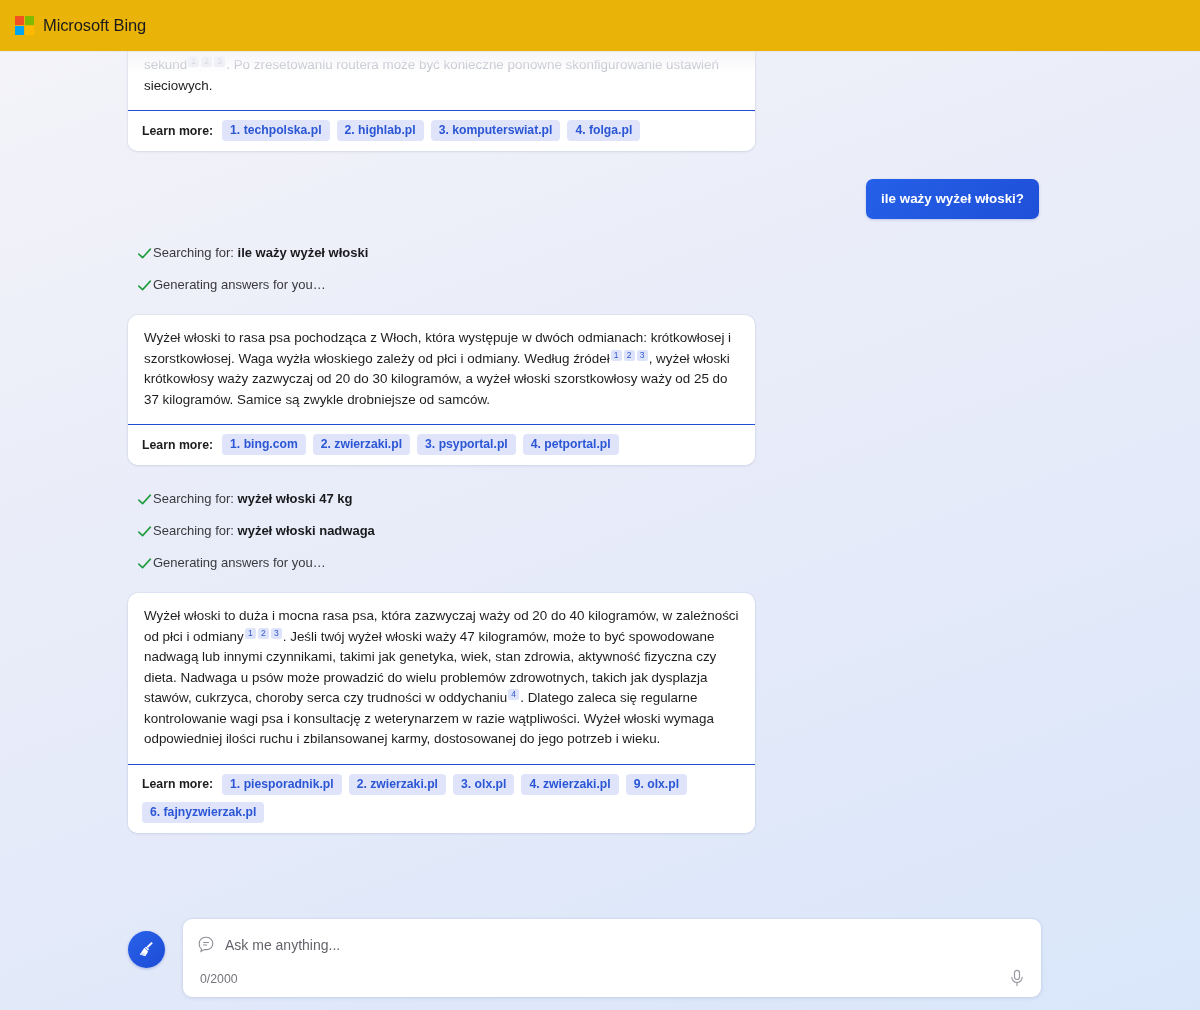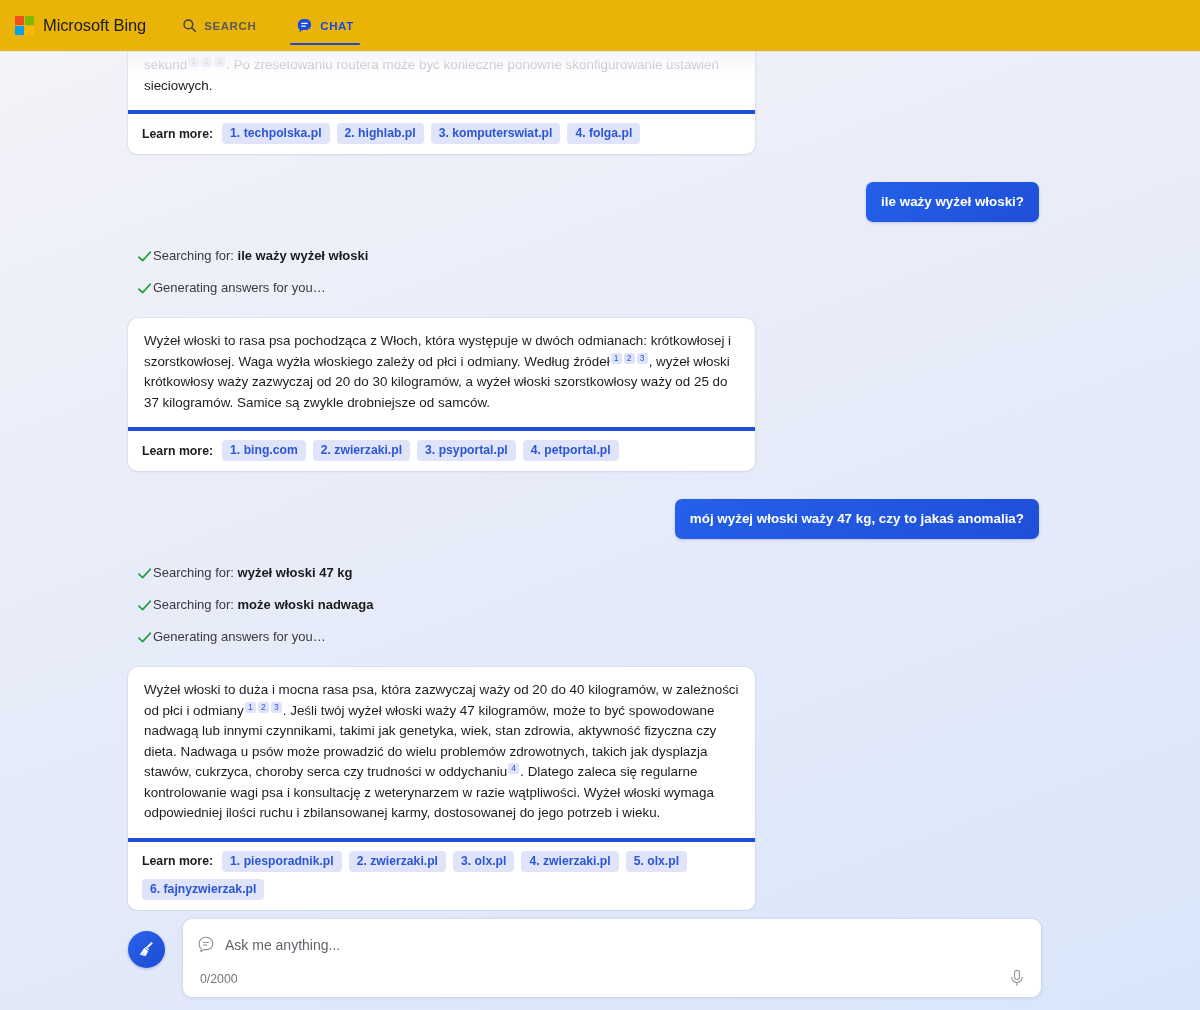--- a/index.html
+++ b/index.html
@@ -62,21 +62,21 @@
     width: 627px;
     box-shadow: 0 1px 3px rgba(30,40,90,0.09), 0 0 0 1px rgba(120,135,185,0.07);
     overflow: hidden;
   }
   .bot-body {
     padding: 13px 16px 14px 16px;
     font-size: 13.4px; line-height: 20.5px; color: #1d1d1f;
   }
   .bot-body p { margin: 0; }
   .learn-bar {
-    border-top: 4px solid #1d4ed8;
+    border-top: 1px solid #1d4ed8;
     padding: 9px 14px 10px 14px;
     display: flex; align-items: center; flex-wrap: wrap; gap: 7px;
     background: #fff;
   }
   .learn-label { font-size: 12.3px; font-weight: bold; color: #1d1d1f; margin-right: 2px; }
   .chip {
     background: #dfe4fb; color: #2b56d4;
     font-size: 12.2px; padding: 3px 8px 4px 8px; border-radius: 4px;
     white-space: nowrap; cursor: pointer; font-weight: bold;
   }
@@ -155,41 +155,20 @@
   <div class="header">
     <div class="brand">
       <span class="ms-logo">
         <i></i>
           <i></i>
           <i></i>
           <i></i>
       </span>
       <span class="brand-name">Microsoft Bing</span>
     </div>
-    <div class="tabs">
-      <div class="tab">
-        <span>
-          <svg class="icon-search" viewBox="0 0 16 16" fill="none">
-            <circle cx="6.8" cy="6.8" r="4.6" stroke="#3b3b3f" stroke-width="1.5"></circle>
-            <line x1="10.3" y1="10.3" x2="14.4" y2="14.4" stroke="#3b3b3f" stroke-width="1.5" stroke-linecap="round"></line>
-          </svg>
-        </span>
-        <span class="tab-label">SEARCH</span>
-      </div>
-      <div class="tab active">
-        <span>
-          <svg class="icon-chat" viewBox="0 0 18 18">
-            <path d="M2 7.6A5.6 5.6 0 0 1 7.6 2h2.8A5.6 5.6 0 0 1 16 7.6v.6a5.6 5.6 0 0 1-5.6 5.6H7l-3.4 2.3.5-2.6A5.6 5.6 0 0 1 2 8.2z" fill="#1b4ae0"></path>
-            <rect x="5.4" y="6.1" width="7.2" height="1.25" rx="0.62" fill="#fff"></rect>
-            <rect x="5.4" y="9" width="5" height="1.25" rx="0.62" fill="#fff"></rect>
-          </svg>
-        </span>
-        <span class="tab-label">CHAT</span>
-      </div>
-    </div>
   </div>
 
   <div class="conversation">
     <div class="inner">
 
       <div class="row left" style="padding-left:128px;">
         <div class="bot-card faded-card" style="border-top-left-radius:0;border-top-right-radius:0;">
           <div class="bot-body" style="padding-top:4px;">
             <p>
               <span class="fade-line">sekund</span><span class="cite" style="background:#eceef6;color:#c2c5d0;">1</span><span class="cite" style="background:#eceef6;color:#c2c5d0;">2</span><span class="cite" style="background:#eceef6;color:#c2c5d0;">3</span><span class="fade-line">. Po zresetowaniu routera może być konieczne ponowne skonfigurowanie ustawień</span><br>
@@ -236,36 +215,33 @@
           <div class="learn-bar">
             <span class="learn-label">Learn more:</span>
             <span class="chip">1. bing.com</span>
             <span class="chip">2. zwierzaki.pl</span>
             <span class="chip">3. psyportal.pl</span>
             <span class="chip">4. petportal.pl</span>
           </div>
         </div>
       </div>
 
-      <div class="row right" style="padding-right:161px; margin-top:28px;">
-        <div class="user-bubble">mój wyżej włoski waży 47 kg, czy to jakaś anomalia?</div>
-      </div>
 
       <div style="padding-left:128px; margin-top:26px;">
         <div class="status">
           <svg class="check" viewBox="0 0 18 18">
             <path d="M3 9.6 L7 13.4 L15.2 4.4" stroke="#1f9d3f" stroke-width="1.7" fill="none" stroke-linecap="round" stroke-linejoin="round"></path>
           </svg>
           <span class="status-text"><span>Searching for: </span><b>wyżeł włoski 47 kg</b></span>
         </div>
         <div class="status" style="margin-top:10px;">
           <svg class="check" viewBox="0 0 18 18">
             <path d="M3 9.6 L7 13.4 L15.2 4.4" stroke="#1f9d3f" stroke-width="1.7" fill="none" stroke-linecap="round" stroke-linejoin="round"></path>
           </svg>
-          <span class="status-text"><span>Searching for: </span><b>może włoski nadwaga</b></span>
+          <span class="status-text"><span>Searching for: </span><b>wyżeł włoski nadwaga</b></span>
         </div>
         <div class="status" style="margin-top:10px;">
           <svg class="check" viewBox="0 0 18 18">
             <path d="M3 9.6 L7 13.4 L15.2 4.4" stroke="#1f9d3f" stroke-width="1.7" fill="none" stroke-linecap="round" stroke-linejoin="round"></path>
           </svg>
           <span class="status-text">Generating answers for you…</span>
         </div>
       </div>
 
       <div class="row left" style="padding-left:128px; margin-top:16px;">
@@ -274,21 +250,21 @@
             <p>
               <span>Wyżeł włoski to duża i mocna rasa psa, która zazwyczaj waży od 20 do 40 kilogramów, w zależności od płci i odmiany</span><span class="cite">1</span><span class="cite">2</span><span class="cite">3</span><span>. Jeśli twój wyżeł włoski waży 47 kilogramów, może to być spowodowane nadwagą lub innymi czynnikami, takimi jak genetyka, wiek, stan zdrowia, aktywność fizyczna czy dieta. Nadwaga u psów może prowadzić do wielu problemów zdrowotnych, takich jak dysplazja stawów, cukrzyca, choroby serca czy trudności w oddychaniu</span><span class="cite">4</span><span>. Dlatego zaleca się regularne kontrolowanie wagi psa i konsultację z weterynarzem w razie wątpliwości. Wyżeł włoski wymaga odpowiedniej ilości ruchu i zbilansowanej karmy, dostosowanej do jego potrzeb i wieku.</span>
             </p>
           </div>
           <div class="learn-bar">
             <span class="learn-label">Learn more:</span>
             <span class="chip">1. piesporadnik.pl</span>
             <span class="chip">2. zwierzaki.pl</span>
             <span class="chip">3. olx.pl</span>
             <span class="chip">4. zwierzaki.pl</span>
-            <span class="chip">5. olx.pl</span>
+            <span class="chip">9. olx.pl</span>
             <span class="chip">6. fajnyzwierzak.pl</span>
           </div>
         </div>
       </div>
 
     </div>
   </div>
 
   <div class="composer">
     <div class="broom-btn">

